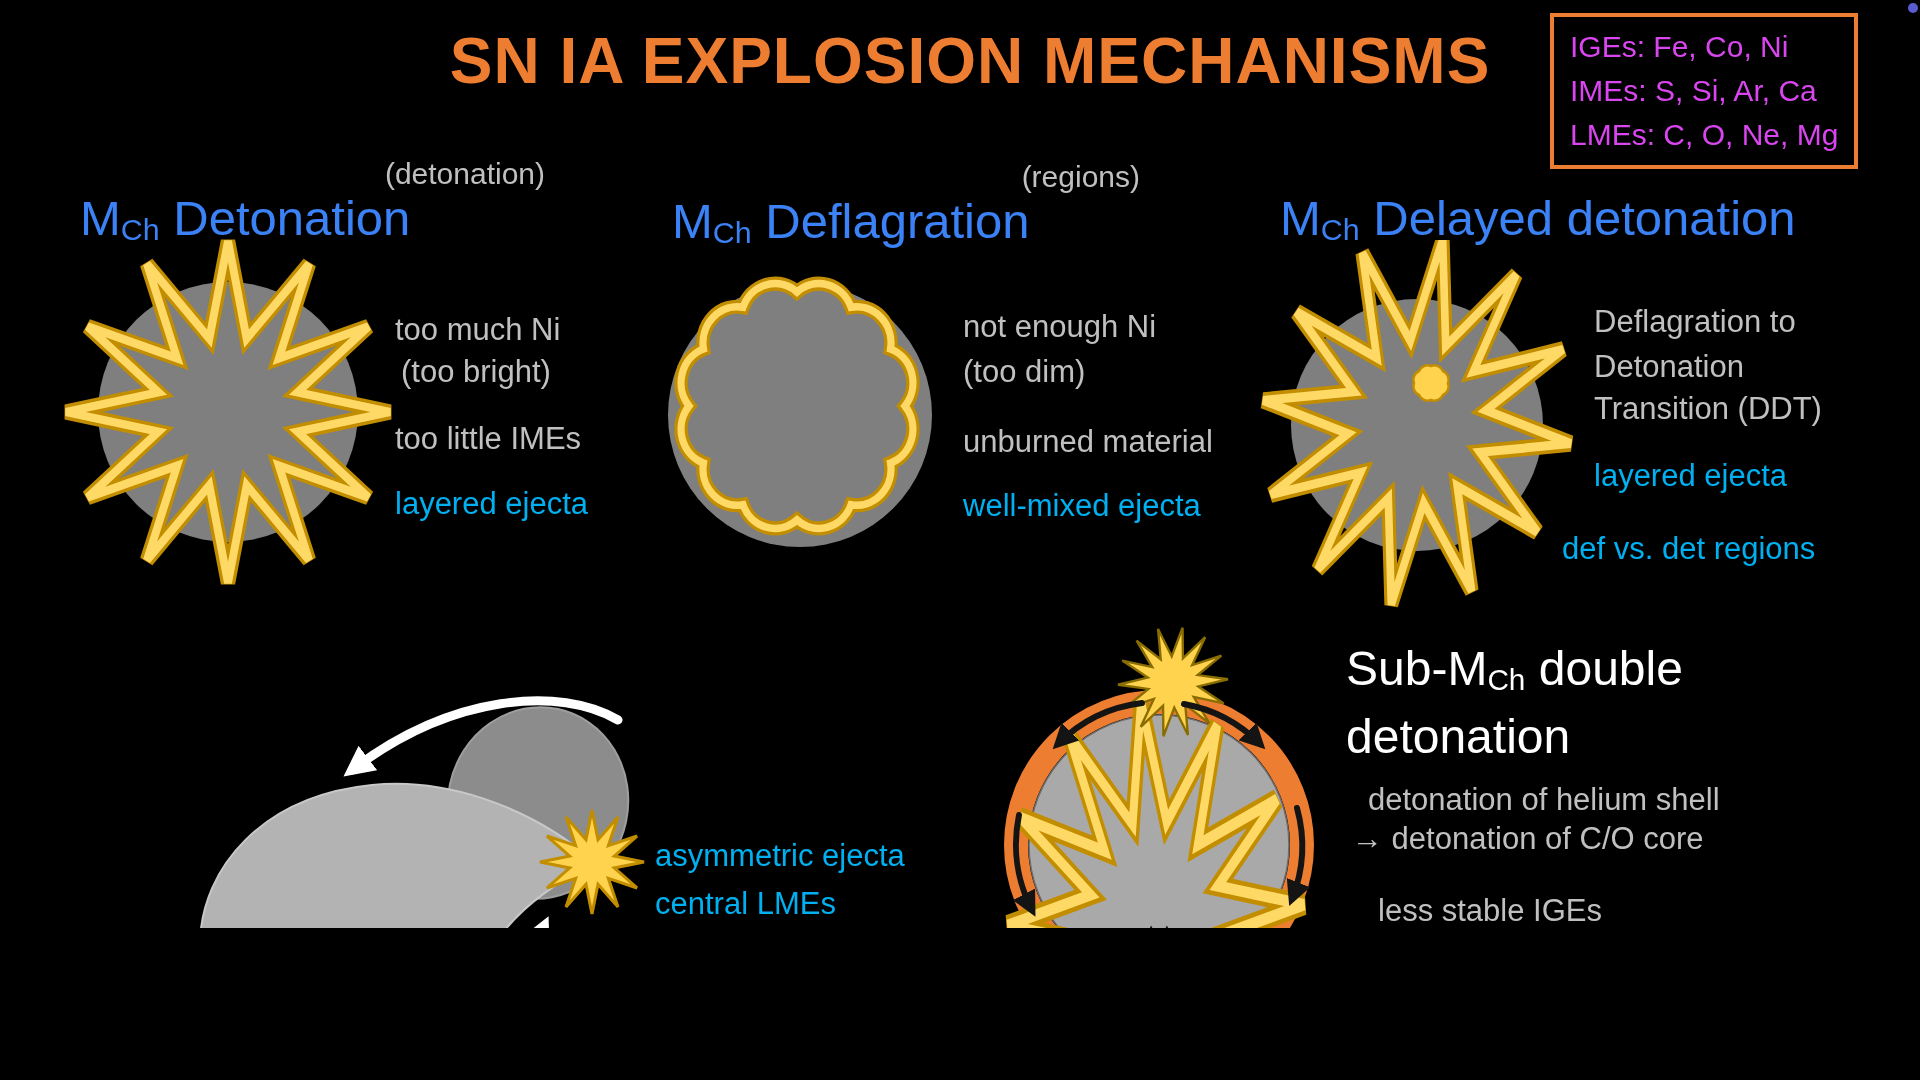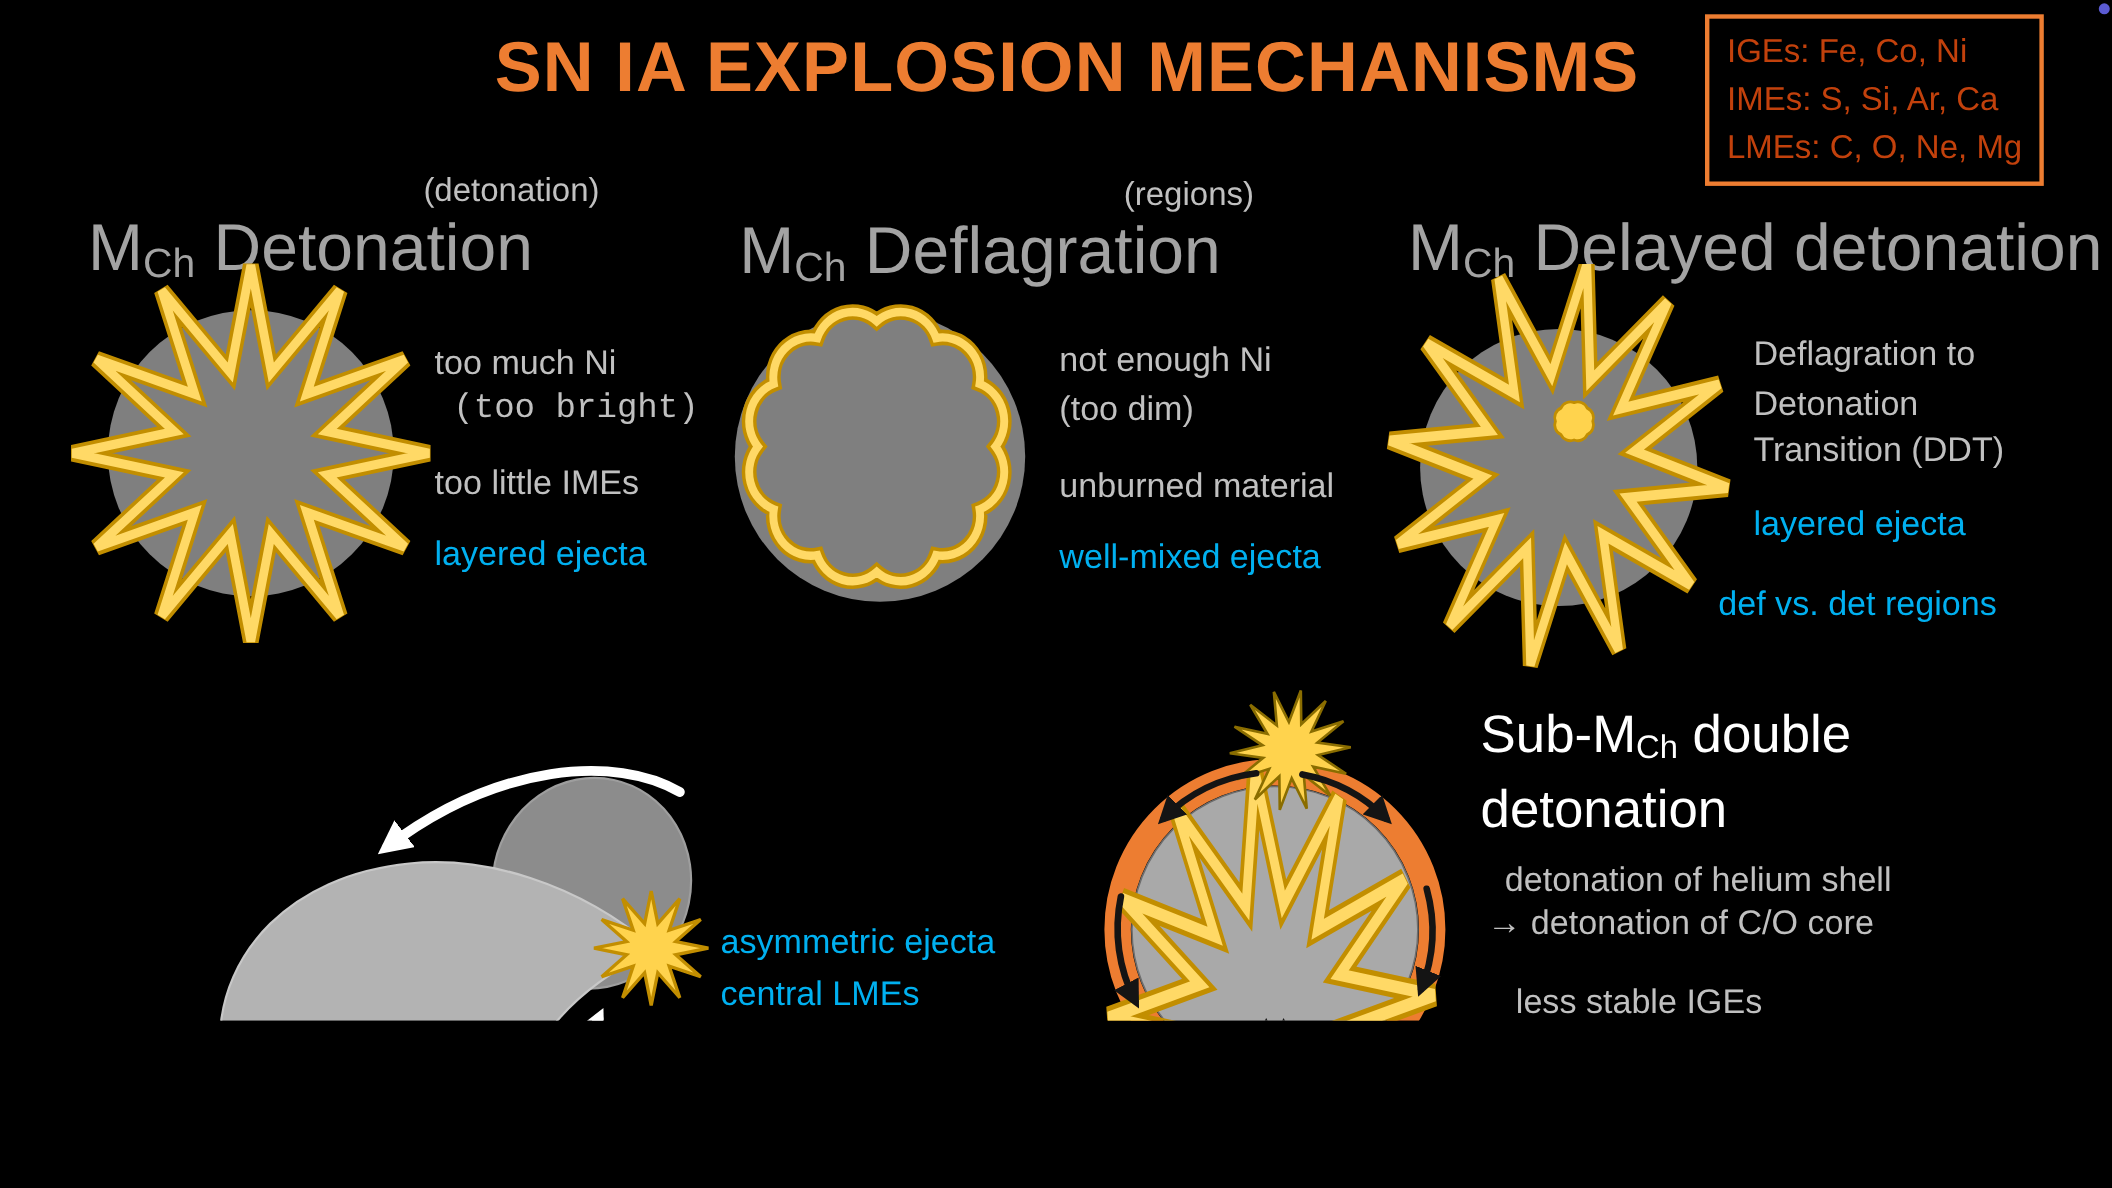--- a/index.html
+++ b/index.html
@@ -1,24 +1,24 @@
 <!DOCTYPE html>
 <html style="--accent-orange: #ED7D31; --note-blue: #00B0F0; --note-gray: #C0C0C0; --star-yellow: #FFD966; --star-gold: #C28E00; --star-fill: #FFD34D; --circle-gray: #7F7F7F; --core-gray: #A9A9A9; --blob-light: #B3B3B3; --blob-dark: #8C8C8C; --arrow-white: #FFFFFF; --arrow-black: #141414; --dot-blue: #5B5BD2;"><head>
 <meta charset="utf-8">
 <style>
   html,body{margin:0;padding:0;background:#000;}
   #stage{position:relative;width:1920px;height:928px;background:#000;overflow:hidden;
          font-family:"Liberation Sans",sans-serif;}
   .abs{position:absolute;}
   .title{font-size:64px;font-weight:700;letter-spacing:1px;color:var(--accent-orange);
          text-align:center;white-space:nowrap;}
-  .legend{border:4px solid var(--accent-orange);color:#c2410c;font-size:30px;line-height:44px;
+  .legend{border:4px solid var(--accent-orange);color:#d946ef;font-size:30px;line-height:44px;
           padding:8px 16px;white-space:nowrap;}
   .speed{font-size:30px;color:var(--note-gray);text-align:right;white-space:nowrap;}
-  .mech-heading{font-size:60px;color:#a3a3a3;white-space:nowrap;}
+  .mech-heading{font-size:49px;color:#3b82f6;white-space:nowrap;}
   .big-heading{font-size:48px;color:#fff;white-space:nowrap;line-height:62px;}
   .mech-heading sub,.big-heading sub{font-size:0.62em;position:relative;top:0.18em;vertical-align:baseline;}
   .note{font-size:31px;color:var(--note-gray);white-space:nowrap;}
   .note.blue{color:var(--note-blue);}
   .dot{width:10px;height:10px;border-radius:50%;background:var(--dot-blue);}
   svg{display:block;}
 </style>
 </head>
 <body>
 
@@ -54,21 +54,21 @@
 
   <svg class="abs" style="left:30px;top:225px;" width="600" height="400" viewBox="0 0 600 400">
     <circle cx="198" cy="187" r="130" style="fill:var(--circle-gray)"></circle>
     <g transform="translate(198,187) scale(0.72,0.76)">
       <use href="#star12" style="fill:none;stroke:var(--star-gold);stroke-width:20;stroke-linejoin:miter"></use>
       <use href="#star12" style="fill:none;stroke:var(--star-yellow);stroke-width:11;stroke-linejoin:miter"></use>
     </g>
   </svg>
 
   <div class="abs note" style="left:395px;top:312px;">too much Ni</div>
-  <div class="abs note" style="left:412px;top:354px;font-family:Liberation Mono, monospace;">(too bright)</div>
+  <div class="abs note" style="left:401px;top:354px;">(too bright)</div>
   <div class="abs note" style="left:395px;top:421px;">too little IMEs</div>
   <div class="abs note blue" style="left:395px;top:486px;">layered ejecta</div>
 
   <div class="abs speed" style="left:845px;top:160px;width:295px;">(regions)</div>
   <div class="abs mech-heading" style="left:672px;top:193px;"><span>M</span><sub>Ch</sub>&nbsp;<span>Deflagration</span></div>
 
   <svg class="abs" style="left:650px;top:240px;" width="440" height="380" viewBox="0 0 440 380">
     <circle cx="150" cy="175" r="132" style="fill:var(--circle-gray)"></circle>
     <g transform="translate(147,166) scale(0.9,0.95)">
       <use href="#cloudBig" style="fill:var(--circle-gray);stroke:var(--star-gold);stroke-width:15"></use>

